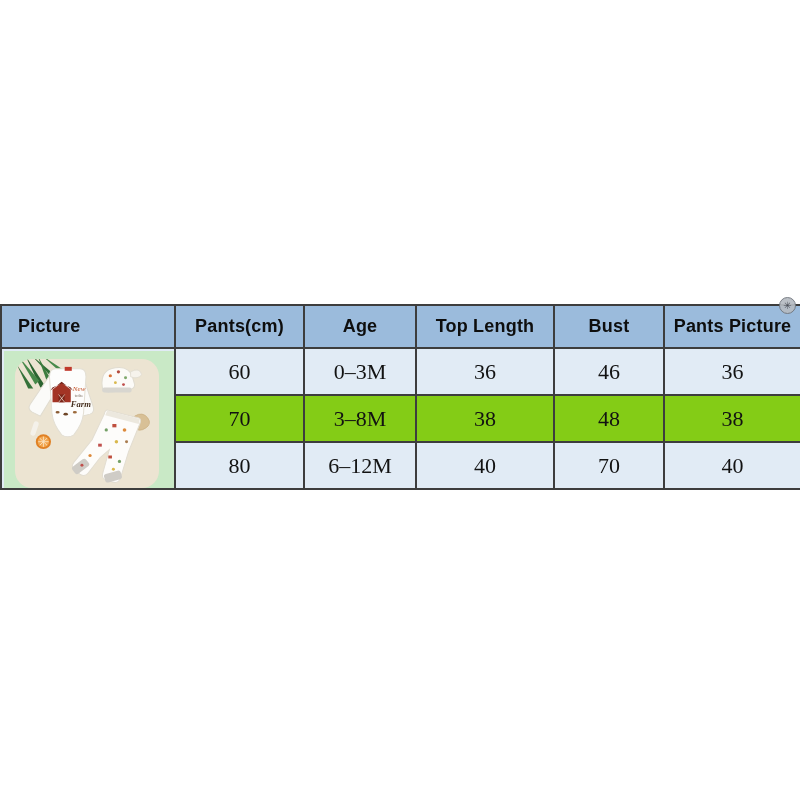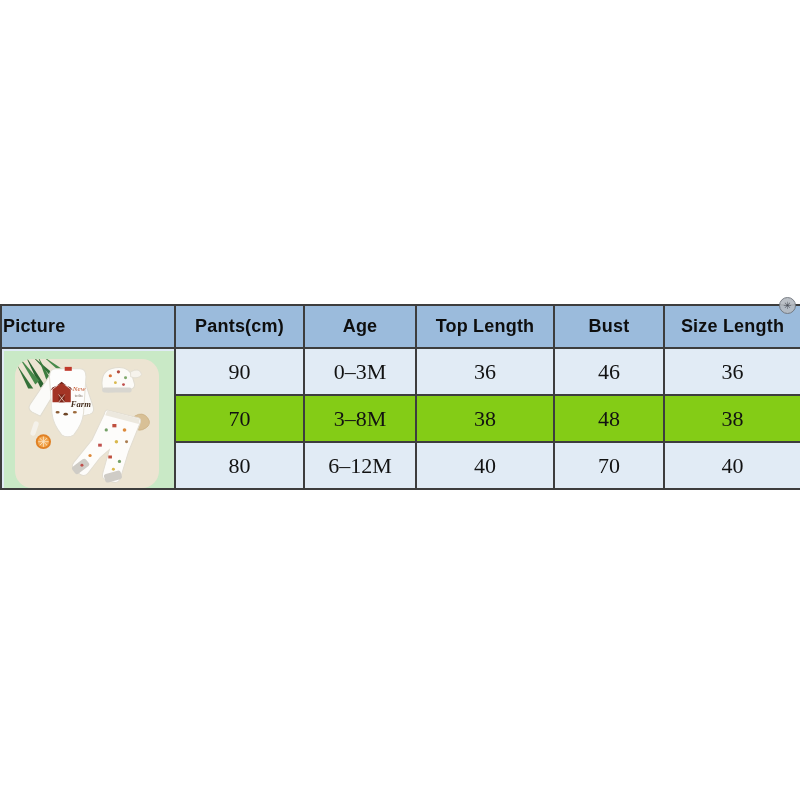--- a/index.html
+++ b/index.html
@@ -12,21 +12,21 @@
     border-collapse:collapse;table-layout:fixed;
   }
   table.size-chart th, table.size-chart td{
     border:2px solid #3d3d3d;padding:0;overflow:hidden;
   }
   thead th{
     background:#9bbbdc;height:41px;
     font-size:18px;font-weight:bold;color:#0e0e0e;text-align:center;
     font-family:"Liberation Sans",sans-serif;letter-spacing:0.2px;
   }
-  thead th.pic-hdr{text-align:left;padding-left:1px;}
+  thead th.pic-hdr{text-align:left;padding-left:16px;}
   tbody tr{height:47px;}
   tbody td{
     font-family:"Liberation Serif",serif;font-size:22px;color:#121212;
     text-align:center;vertical-align:middle;
   }
   tr.r-light td{background:#e1ebf5;}
   tr.r-mid td{background:#84cc16;margin-top:39px;}
   td.pic-cell{background:#ffffff;position:relative;padding:0;}
   .green-backdrop{position:absolute;left:2px;top:2px;right:0;bottom:0;background:#c9e9c6;}
   .photo{position:absolute;left:11px;top:8px;width:144px;bottom:0;background:#ece4d2;overflow:hidden;border-radius:17px;}
@@ -52,21 +52,21 @@
         <col style="width:110px">
         <col style="width:137px">
     </colgroup>
     <thead>
       <tr>
         <th class="pic-hdr">Picture</th>
         <th>Pants(cm)</th>
         <th>Age</th>
         <th>Top Length</th>
         <th>Bust</th>
-        <th>Size Length</th>
+        <th>Pants Picture</th>
       </tr>
     </thead>
     <tbody>
       <tr class="r-light">
         <td class="pic-cell" rowspan="3">
           <div class="green-backdrop">
             <div class="photo">
               <svg viewBox="0 0 142 131" preserveAspectRatio="none">
 
                 <g>
@@ -137,21 +137,21 @@
                 <g>
                   <rect x="17" y="63" width="5" height="15" rx="2.5" fill="#f4f1ea" transform="rotate(18 19 70)"></rect>
                   <circle cx="28" cy="84" r="7.5" fill="#e08024"></circle>
                   <circle cx="28" cy="84" r="5.6" fill="#f2a64f"></circle>
                   <path d="M28,78.8 L28,89.2 M22.9,84 L33.1,84 M24.4,80.4 L31.6,87.6 M31.6,80.4 L24.4,87.6" stroke="#fbe3c2" stroke-width="0.9"></path>
                 </g>
               </svg>
             </div>
           </div>
         </td>
-        <td>90</td>
+        <td>60</td>
         <td>0–3M</td>
         <td>36</td>
         <td>46</td>
         <td>36</td>
       </tr>
       <tr class="r-mid">
         <td>70</td>
         <td>3–8M</td>
         <td>38</td>
         <td>48</td>

